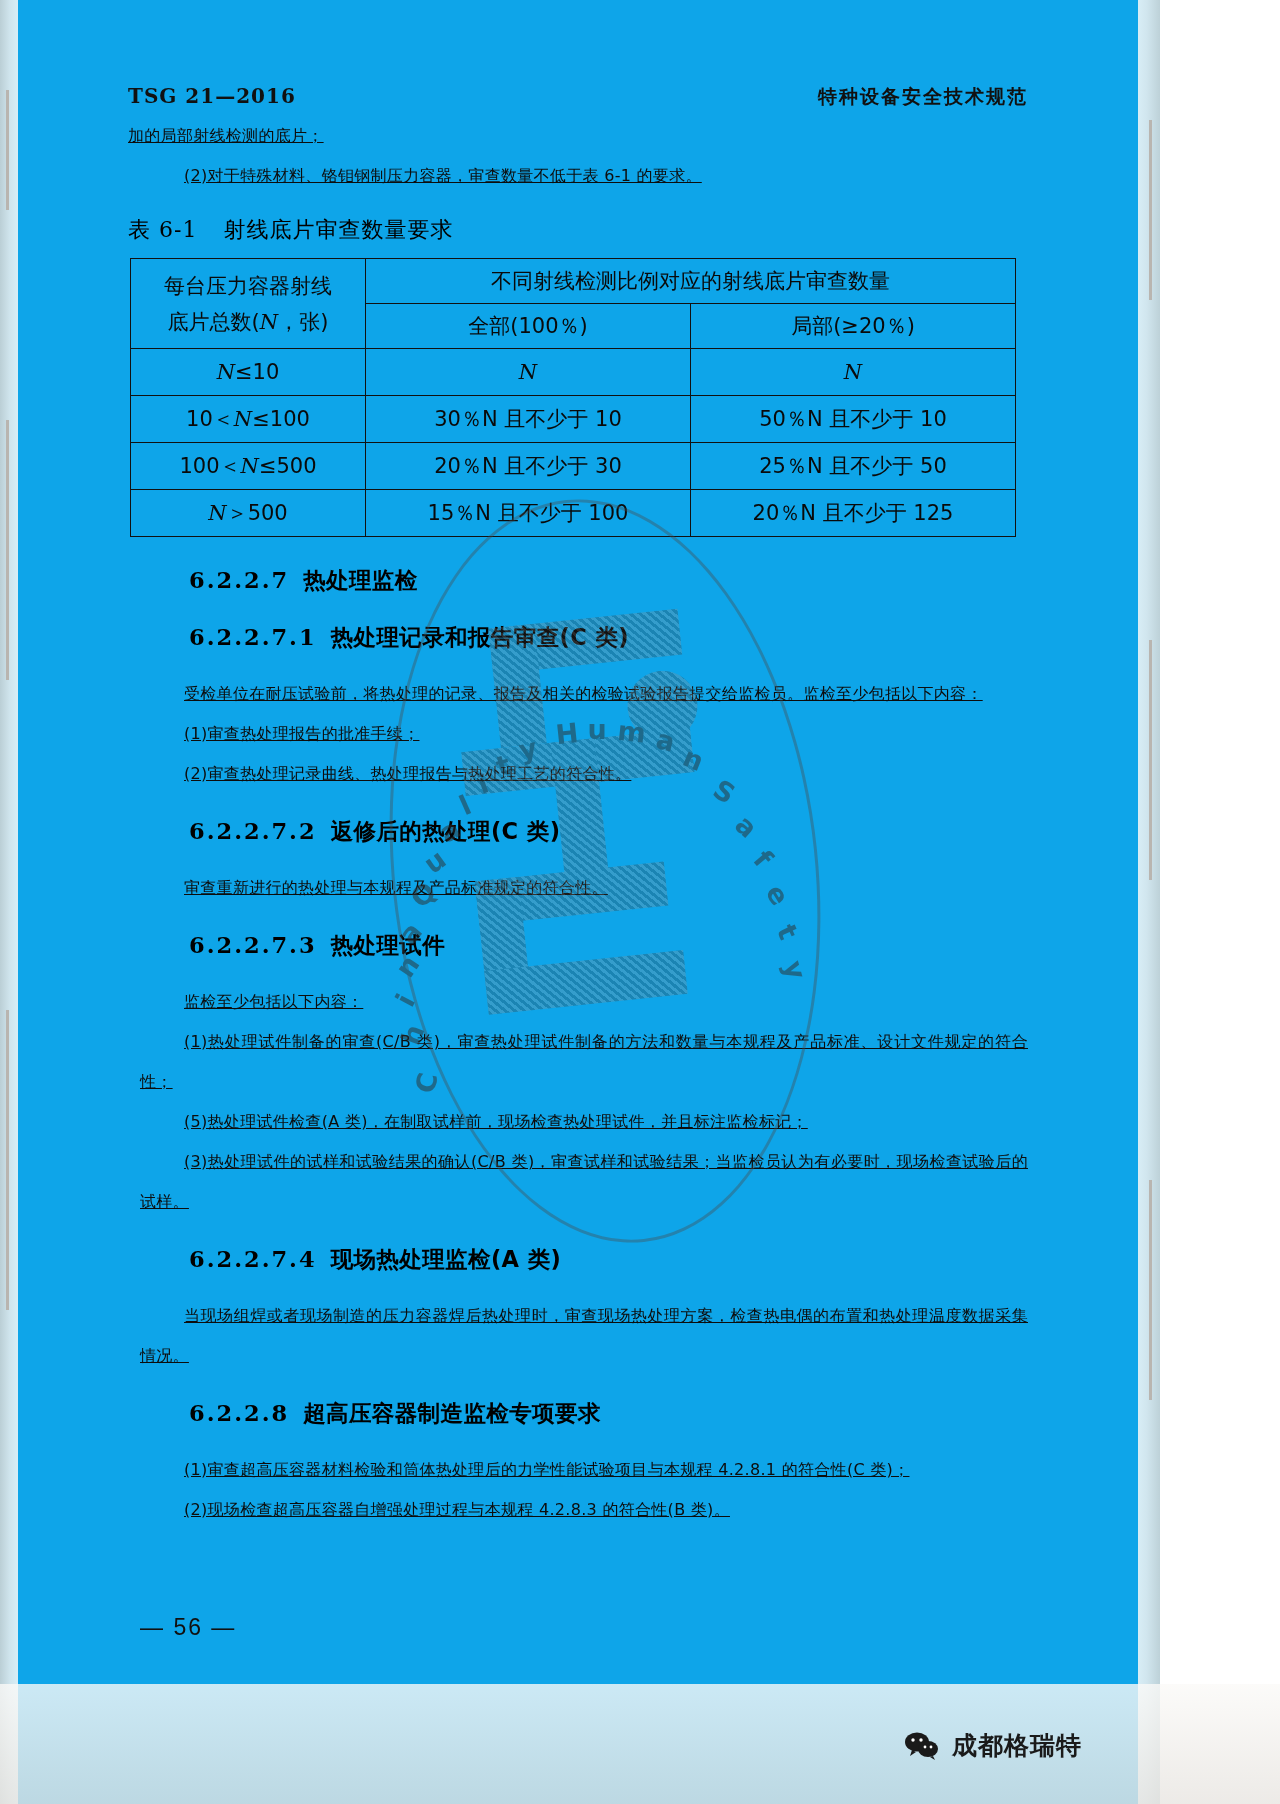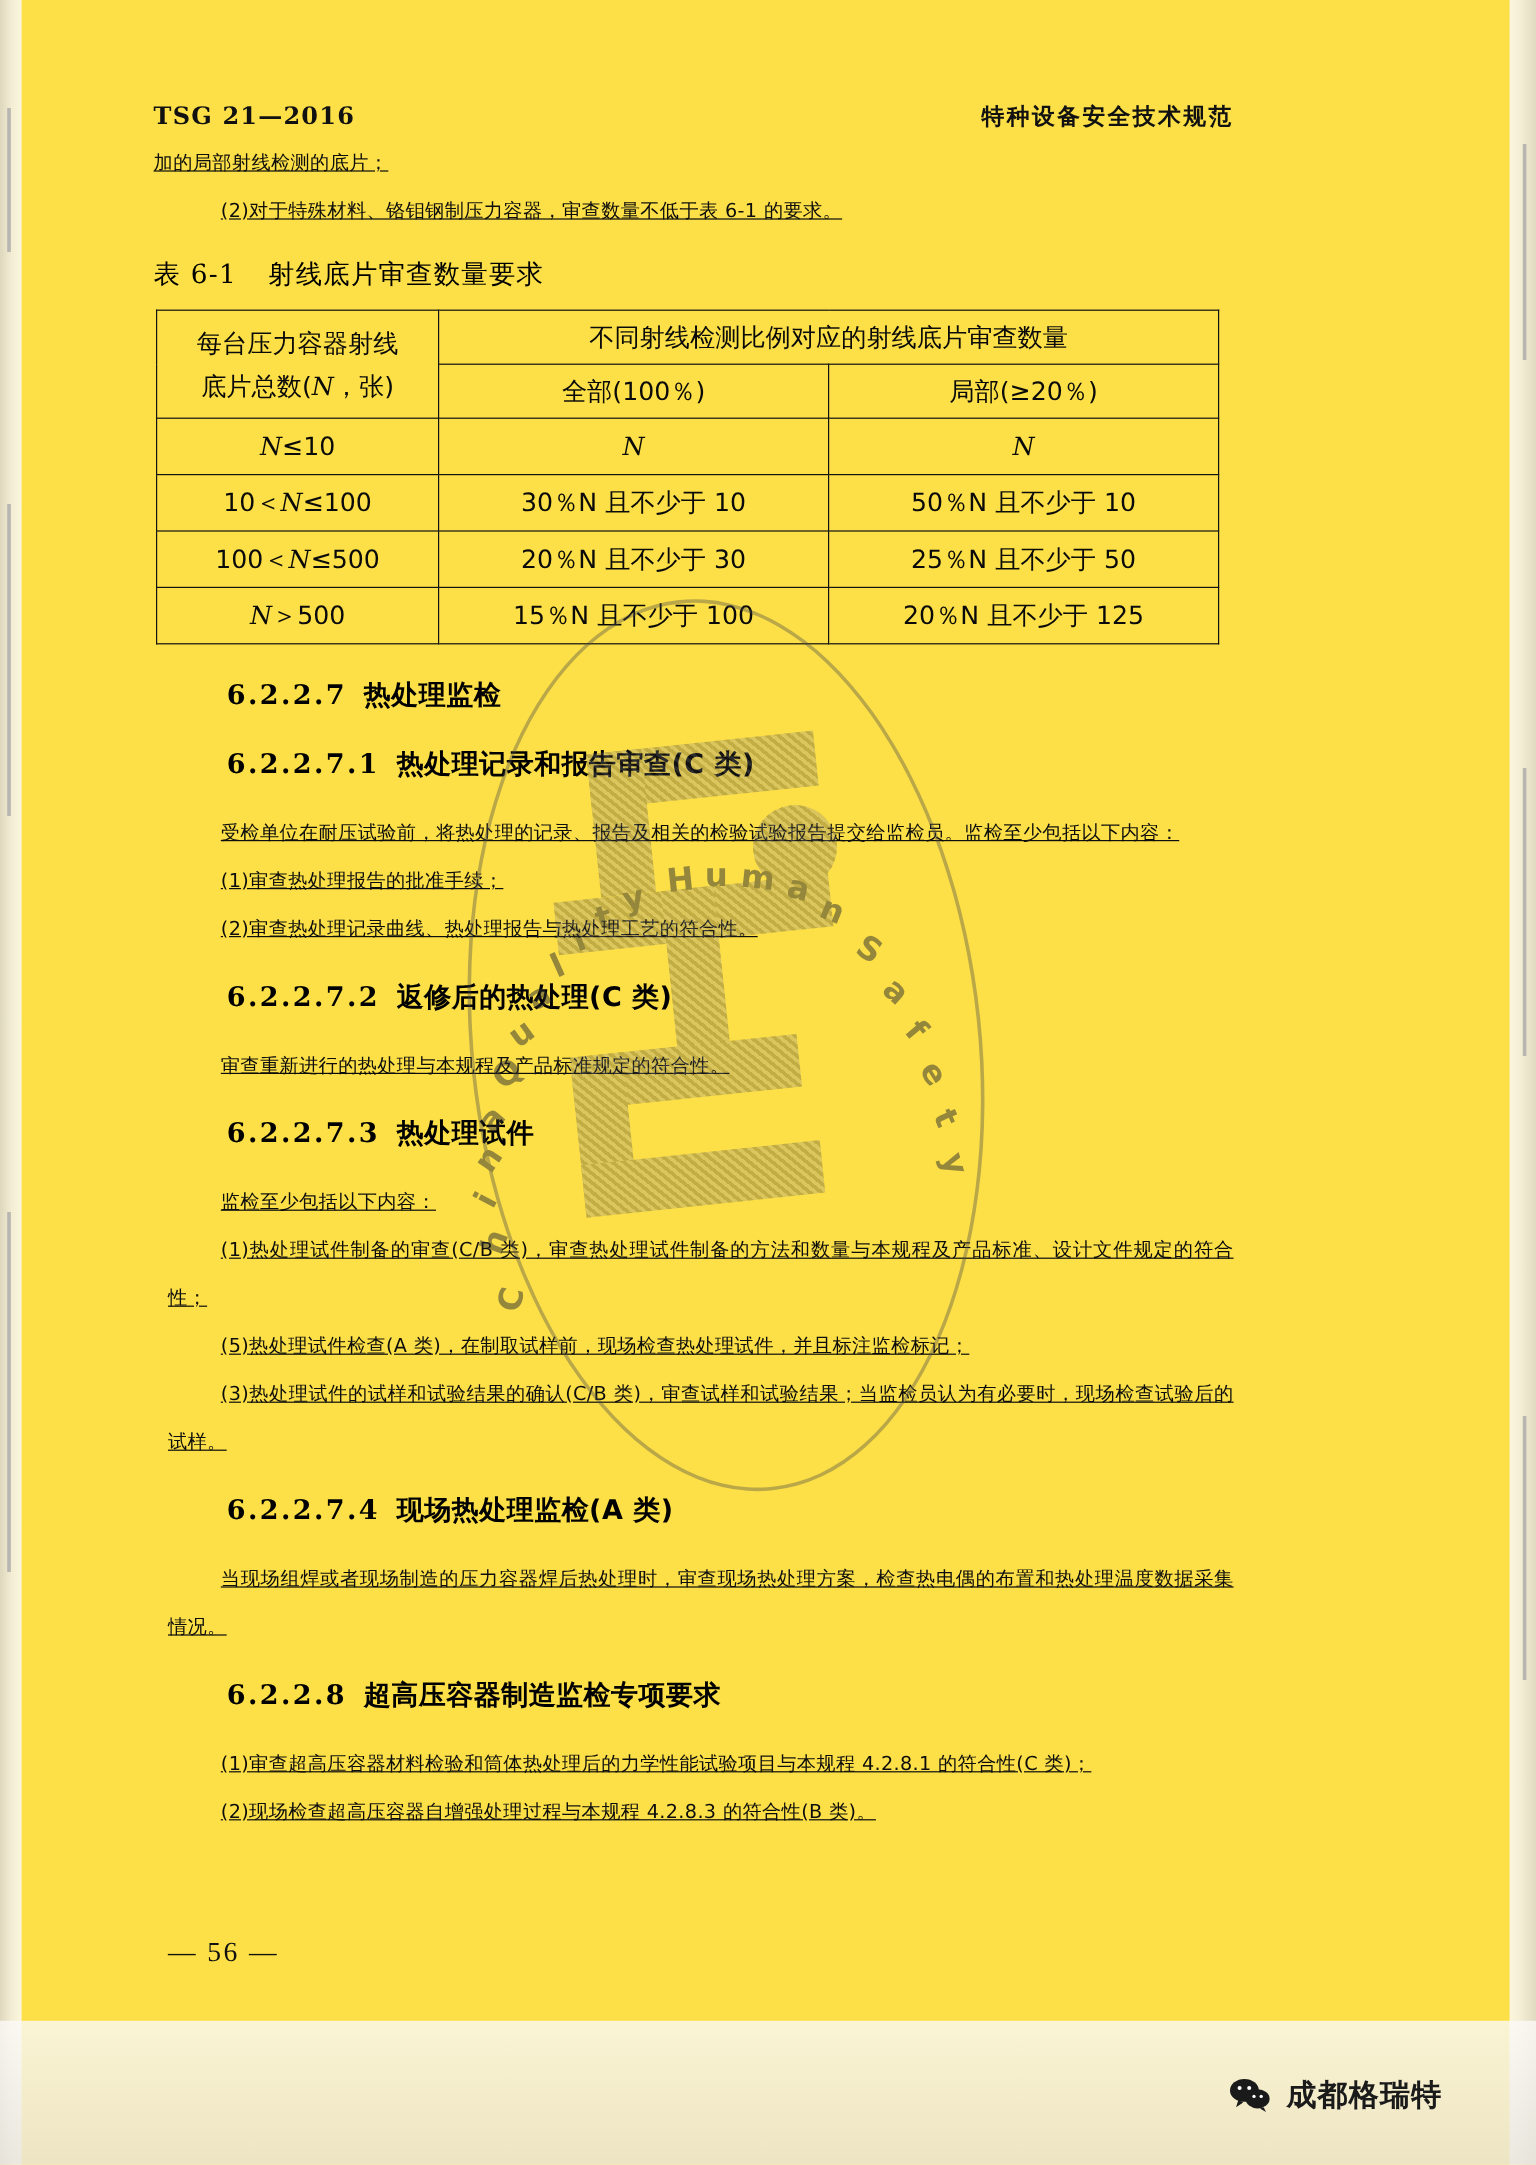--- a/index.html
+++ b/index.html
@@ -10,23 +10,24 @@
   body {
     width: 1280px;
     height: 1804px;
     position: relative;
     font-family: "DejaVu Sans", "Liberation Sans", sans-serif;
     overflow: hidden;
   }
   .page {
     position: absolute;
     left: 0; top: 0;
-    width: 1280px;
+    width: 1144px;
     height: 1804px;
-    background: #fde047;
+    background: #0ea5e9;
+    padding-left: 16px;
   }
   
   .scan-edge-left {
     position: absolute;
     left: 0; top: 0; width: 18px; height: 1804px;
     background: linear-gradient(90deg,#d9d6d2 0%, #f2f0ee 55%, #fbfaf8 100%);
     opacity: .85;
   }
   .scan-edge-right {
     position: absolute;
@@ -140,21 +141,21 @@
     font-family: "DejaVu Serif","Liberation Serif",serif;
     font-style: italic;
   }
 
   
   .pagenum {
     position: absolute;
     left: 140px;
     top: 1614px;
     font-size: 23px;
-    font-family: Liberation Serif, serif;
+    font-family: Liberation Sans, sans-serif;
     letter-spacing: 2px;
     color: #111;
   }
   .wechat {
     position: absolute;
     right: 78px;
     bottom: 42px;
     display: flex;
     align-items: center;
     gap: 12px;

